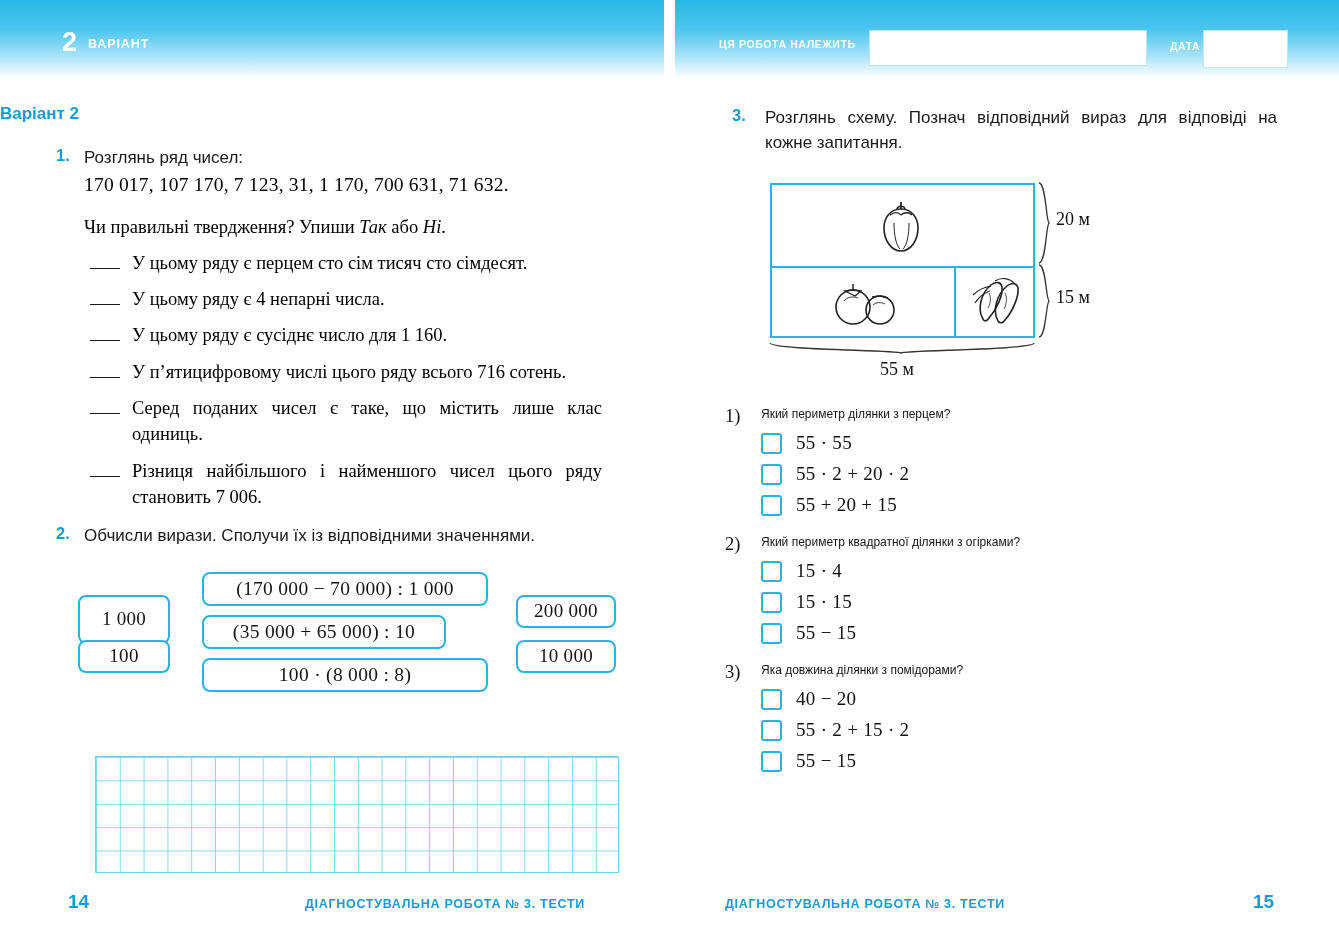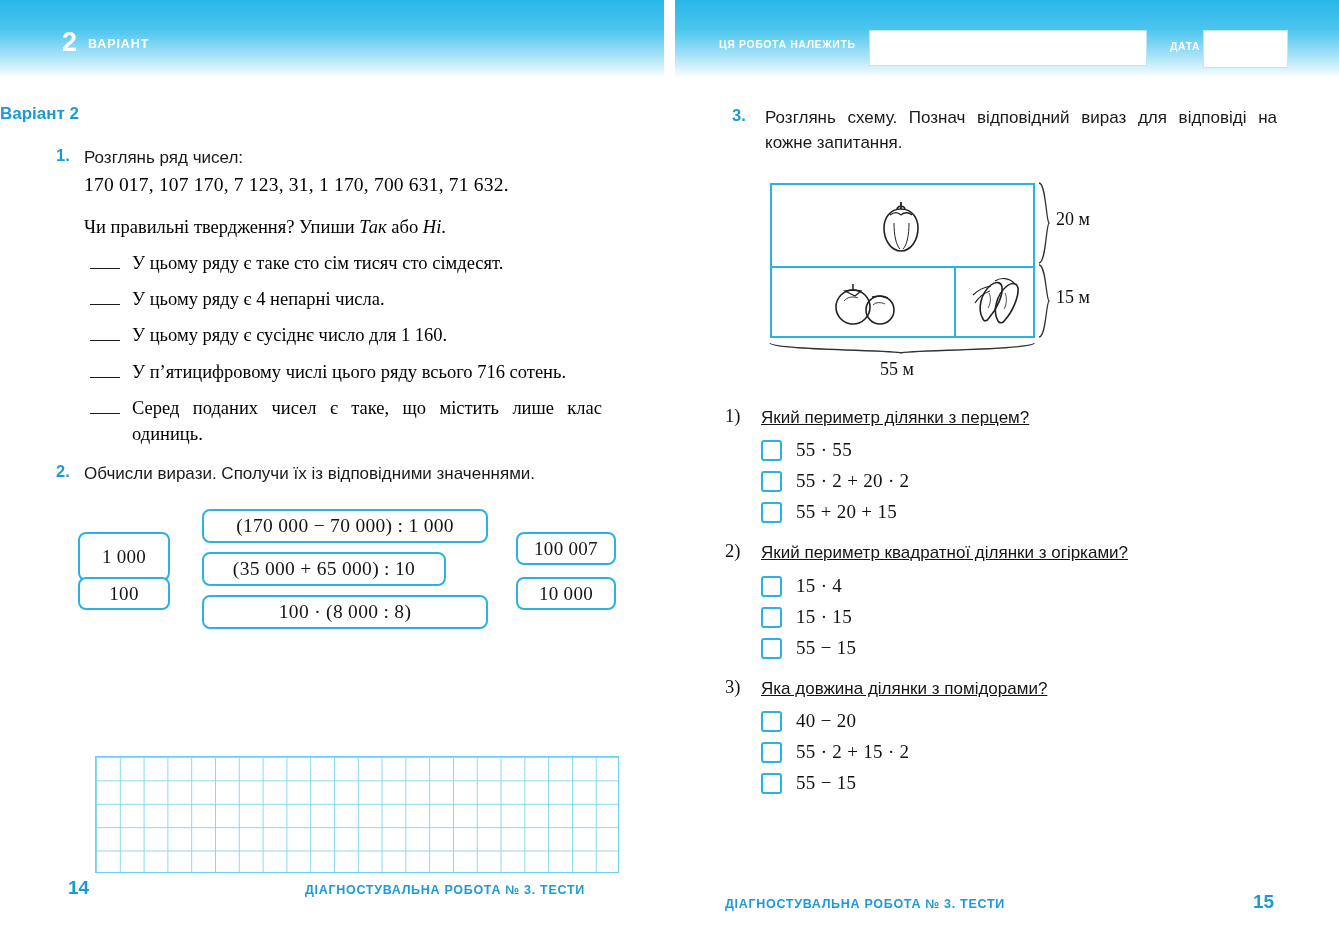--- a/index.html
+++ b/index.html
@@ -201,21 +201,21 @@
     border: 1.4px solid #6fd0ef;
     background-image:
       linear-gradient(to right, #86d9f2 1px, transparent 1px),
       linear-gradient(to bottom, #86d9f2 1px, transparent 1px);
     background-size: 23.8px 23.4px;
   }
 
   
   .footer-left {
     position: absolute;
-    bottom: 44px; left: 0; width: 664px;
+    bottom: 30px; left: 0; width: 664px;
     height: 22px;
   }
   .footer-right {
     position: absolute;
     bottom: 30px; left: 0; width: 664px;
     height: 22px;
   }
   .pg {
     position: absolute;
     color: #1c9ad6;
@@ -268,25 +268,24 @@
   
   .qblock { margin: 18px 62px 0 86px; position: relative; }
   .qnum {
     position: absolute;
     left: -36px; top: 0;
     font-size: 18.5px;
     color: #111;
   }
   .qtext {
     font-family: "Liberation Sans", sans-serif;
-    font-size: 17px;
+    font-size: 12px;
     line-height: 1.42;
     color: #141414;
     text-align: justify;
-    text-decoration: underline;
   }
   .opt {
     display: flex;
     align-items: flex-end;
     margin-top: 9px;
   }
   .cbox {
     width: 21px; height: 21px;
     border: 2px solid #2bb2e3;
     border-radius: 3px;
@@ -327,54 +326,58 @@
     <div class="tbody sans">Розглянь ряд чисел:</div>
     <div class="nums">170 017, 107 170, 7 123, 31, 1 170, 700 631, 71 632.</div>
 
     <div class="q-line">
       <span>Чи правильні твердження? Упиши </span><i>Так</i><span> або </span><i>Ні</i><span>.</span>
     </div>
 
     <div class="stmt-list">
       <div class="stmt">
         <span class="blank"></span>
-        <span>У цьому ряду є таке сто сім тисяч сто сімдесят.</span>
+        <span>У цьому ряду є перцем сто сім тисяч сто сімдесят.</span>
       </div>
       <div class="stmt">
         <span class="blank"></span>
         <span>У цьому ряду є 4 непарні числа.</span>
       </div>
       <div class="stmt">
         <span class="blank"></span>
         <span>У цьому ряду є сусіднє число для 1 160.</span>
       </div>
       <div class="stmt">
         <span class="blank"></span>
         <span>У п’ятицифровому числі цього ряду всього 716 сотень.</span>
       </div>
       <div class="stmt">
         <span class="blank"></span>
         <span>Серед поданих чисел є таке, що містить лише клас одиниць.</span>
+      </div>
+      <div class="stmt">
+        <span class="blank"></span>
+        <span>Різниця найбільшого і найменшого чисел цього ряду становить 7 006.</span>
       </div>
     </div>
   </div>
 
   <div class="task" style="margin-top:14px;">
     <div class="tnum">2.</div>
     <div class="tbody sans">Обчисли вирази. Сполучи їх із відповідними значеннями.</div>
 
     <div class="expr-area">
       <div class="pill" style="left:0px; top:24px; width:92px; height:49px;">1 000</div>
       <div class="pill" style="left:0px; top:69px; width:92px; height:33px;">100</div>
 
       <div class="pill lg" style="left:124px; top:1px; width:286px; height:34px;">(170 000 − 70 000) : 1 000</div>
       <div class="pill lg" style="left:124px; top:44px; width:244px; height:34px;">(35 000 + 65 000) : 10</div>
       <div class="pill lg" style="left:124px; top:87px; width:286px; height:34px;">100 · (8 000 : 8)</div>
 
-      <div class="pill" style="left:438px; top:24px; width:100px; height:33px;">100 007</div>
+      <div class="pill" style="left:438px; top:24px; width:100px; height:33px;">200 000</div>
       <div class="pill" style="left:438px; top:69px; width:100px; height:33px;">10 000</div>
     </div>
   </div>
 
   <div class="gridpaper"></div>
 
   <div class="footer-left">
     <div class="pg" style="left:68px; top:-2px;">14</div>
     <div class="fcaption" style="left:305px; top:4px;">ДІАГНОСТУВАЛЬНА РОБОТА № 3. ТЕСТИ</div>
   </div>

